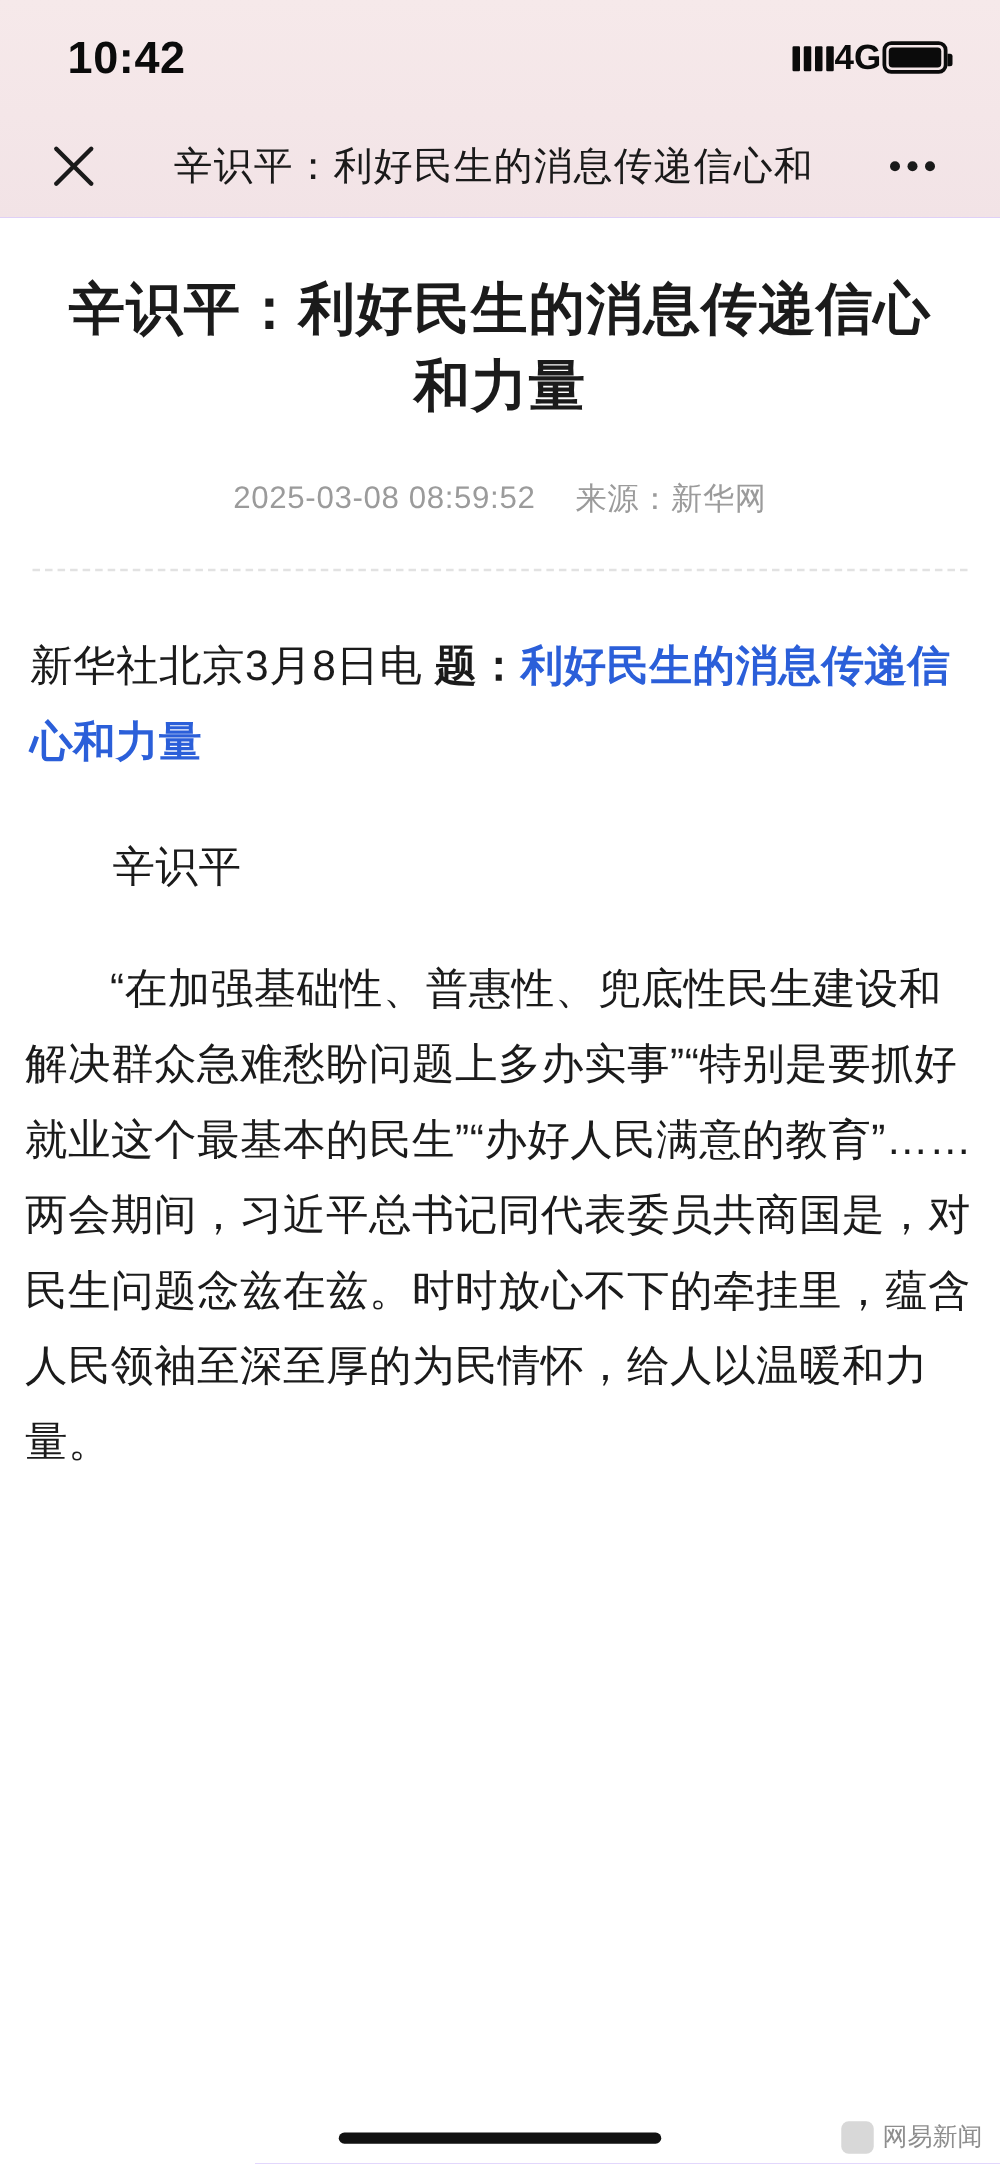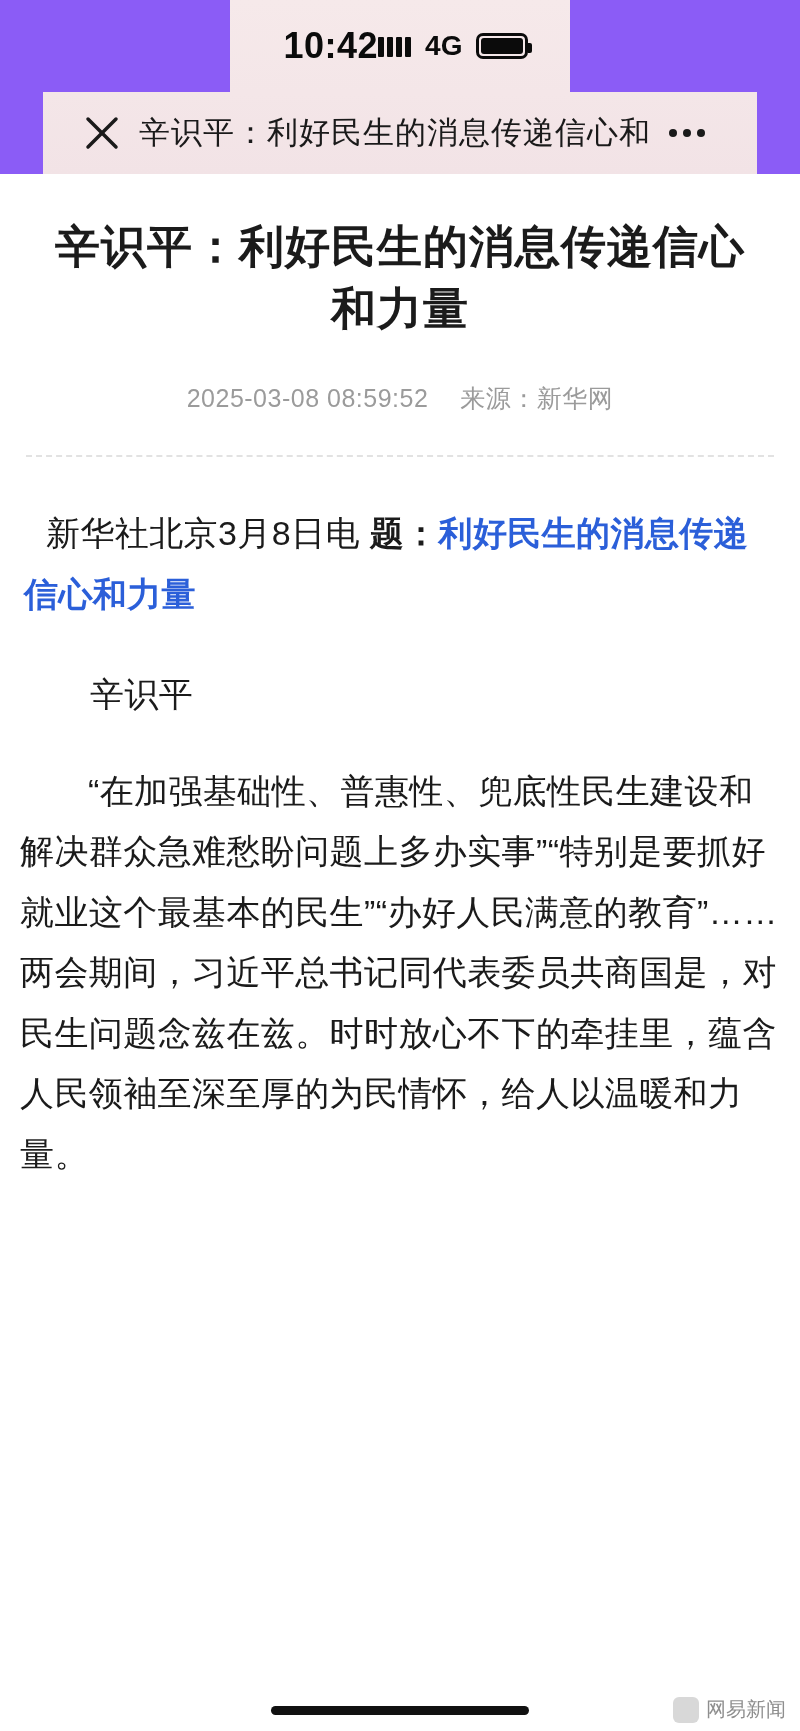--- a/index.html
+++ b/index.html
@@ -10,21 +10,20 @@
     background: #ffffff;
     overflow: hidden;
   }
   .phone {
     position: relative;
     width: 800px;
     height: 1731px;
     background: #8b5cf6;
     display: flex;
     flex-direction: column;
-    align-items: center;
   }
 
   
   .statusbar {
     height: 92px;
     background: linear-gradient(180deg, #f6e9ea 0%, #f4e6e8 100%);
     display: flex;
     align-items: center;
     justify-content: space-between;
     padding: 0 42px 0 54px;
@@ -32,21 +31,21 @@
   }
   .status-time {
     font-size: 36px;
     font-weight: bold;
     color: #0b0b0b;
     letter-spacing: 0.5px;
   }
   .status-right {
     display: flex;
     align-items: center;
-    gap: 14px;
+    gap: 1px;
   }
   .signal-dots {
     display: flex;
     align-items: flex-end;
     gap: 3px;
     height: 22px;
   }
   .signal-dots i {
     display: block;
     width: 6px;
@@ -184,21 +183,21 @@
   .body-text {
     font-size: 34px;
     line-height: 1.78;
     color: #1b1b1b;
     letter-spacing: 0.4px;
   }
   .lead {
     margin-top: 46px;
     padding: 0 4px;
   }
-  .lead .source { color: #1b1b1b; margin-left: 22px; }
+  .lead .source { color: #1b1b1b; }
   .lead .topic {
     color: #2b5fd9;
     font-weight: bold;
   }
   .lead .topic-label {
     color: #1b1b1b;
     font-weight: bold;
   }
   .byline {
     margin-top: 40px;

